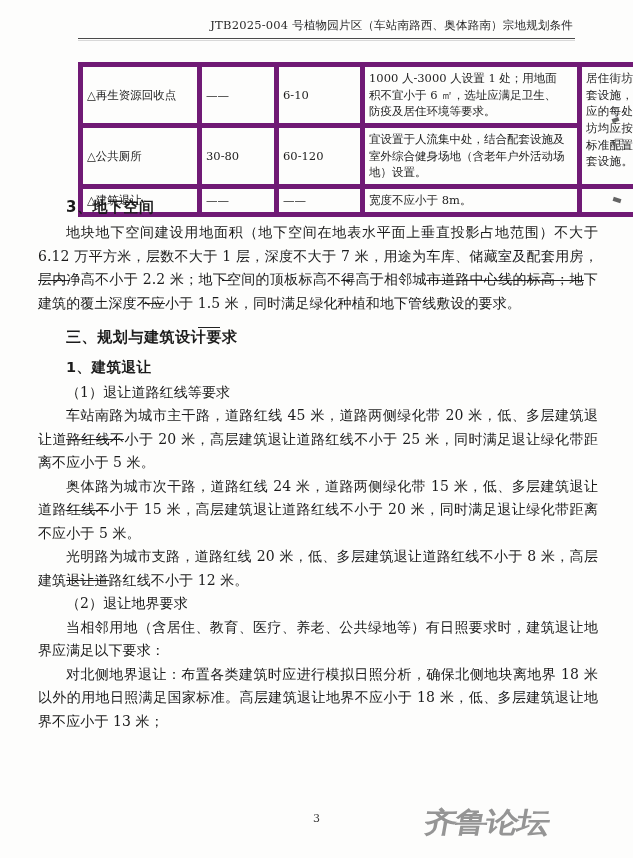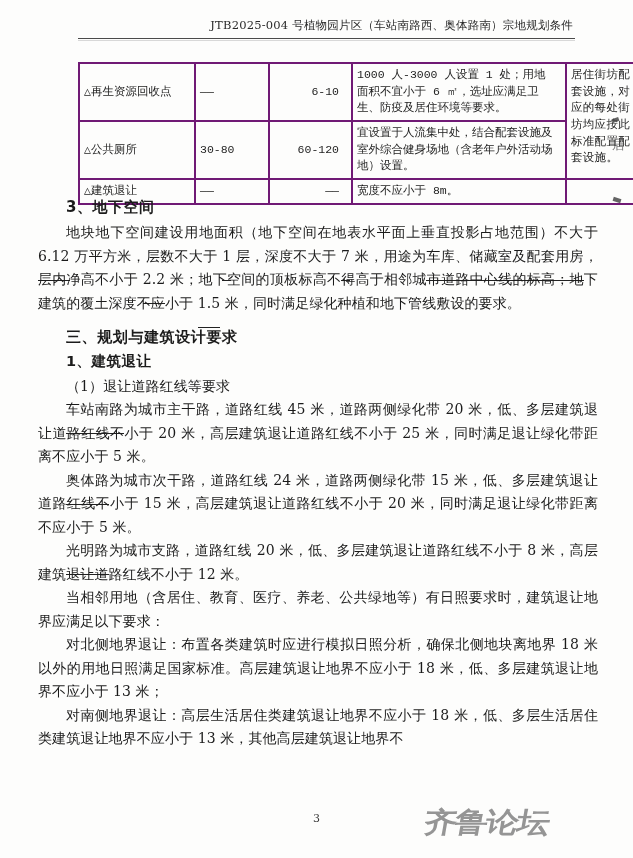--- a/index.html
+++ b/index.html
@@ -64,30 +64,29 @@
     position: absolute;
     left: 78px;
     top: 62px;
     width: 475px;
     border-collapse: collapse;
     table-layout: fixed;
     font-size: 11.5px;
     line-height: 1.45;
   }
   .tbl td {
-    border: 2px solid #701a75;
+    border: 5px solid #701a75;
     padding: 3px 12px 3px 4px;
     vertical-align: middle;
     color: #1d1d1d;
     word-break: break-all;
-    font-family: Liberation Mono, monospace;
   }
   .tbl td.c-name   { width: 98px; margin-top: 9px; }
   .tbl td.c-a      { width: 56px; }
-  .tbl td.c-b      { width: 65px; text-align: right; }
+  .tbl td.c-b      { width: 65px; }
   .tbl td.c-note   { width: 196px; vertical-align: top; }
   .tbl td.c-right  { width: 60px; vertical-align: top; letter-spacing: 0.3px;}
 
   
   .content {
     position: absolute;
     left: 38px;
     top: 196px;
     width: 560px;
   }
@@ -105,21 +104,21 @@
     font-weight: bold;
     margin: 10px 0 1px 0;
     text-indent: 28px;
     line-height: 1.6;
     letter-spacing: 0.6px;
     font-family: Liberation Sans, sans-serif;
   }
   .h-num {
     font-size: 14.5px;
     font-weight: bold;
-    margin: 1px 0 1px 0;
+    margin: 7px 0 1px 0;
     text-indent: 28px;
     line-height: 1.6;
     letter-spacing: 0.5px;
     font-family: "DejaVu Sans", "Liberation Sans", sans-serif;
   }
   p.para {
     font-size: 14px;
     line-height: 1.68;
     margin: 0 0 0 0;
     text-indent: 28px;
@@ -223,26 +222,26 @@
 
     <p class="para">（1）退让道路红线等要求</p>
 
     <p class="para"><u class="uline">车站南路</u><span>为城市主干路，道路红线 45 米，道路两侧绿化带 20 米，低、多层建筑退让道路红线不小于 20 米，高层建筑退让道路红线不小于 25 米，同时满足退让绿化带距离不应小于 5 米。</span></p>
 
     <p class="para"><u class="uline">奥体路</u><span>为城市次干路，道路红线 24 米，道路两侧绿化带 15 米，低、多层建筑退让道路红线不小于 15 米，高层建筑退让道路红线不小于 20 米，同时满足退让绿化带距离不应小于 5 米。</span></p>
 
 
     <p class="para"><u class="uline">光明路</u><span>为城市支路，道路红线 20 米，低、多层建筑退让道路红线不小于 8 米，高层建筑退让道路红线不小于 12 米。</span></p>
 
+    <p class="para">（2）退让地界要求</p>
 
     <p class="para">当相邻用地（含居住、教育、医疗、养老、公共绿地等）有日照要求时，建筑退让地界应满足以下要求：</p>
 
     <p class="para">对北侧地界退让：布置各类建筑时应进行模拟日照分析，确保北侧地块离地界 18 米以外的用地日照满足国家标准。高层建筑退让地界不应小于 18 米，低、多层建筑退让地界不应小于 13 米；</p>
 
-    <p class="para">对南侧地界退让：高层生活居住类建筑退让地界不应小于 18 米，低、多层生活居住类建筑退让地界不应小于 13 米，其他高层建筑退让地界不</p>
 
   </div>
 
   <div class="page-no">3</div>
 
   <div class="watermark">齐鲁论坛</div>
 
   <div class="edge-mark" style="right:6px; top:128px;">居</div>
   <div class="speck" style="right:14px; top:118px; width:7px; height:4px; transform:rotate(-20deg);"></div>
   <div class="speck" style="right:12px; top:198px; width:8px; height:4px; transform:rotate(18deg);"></div>

